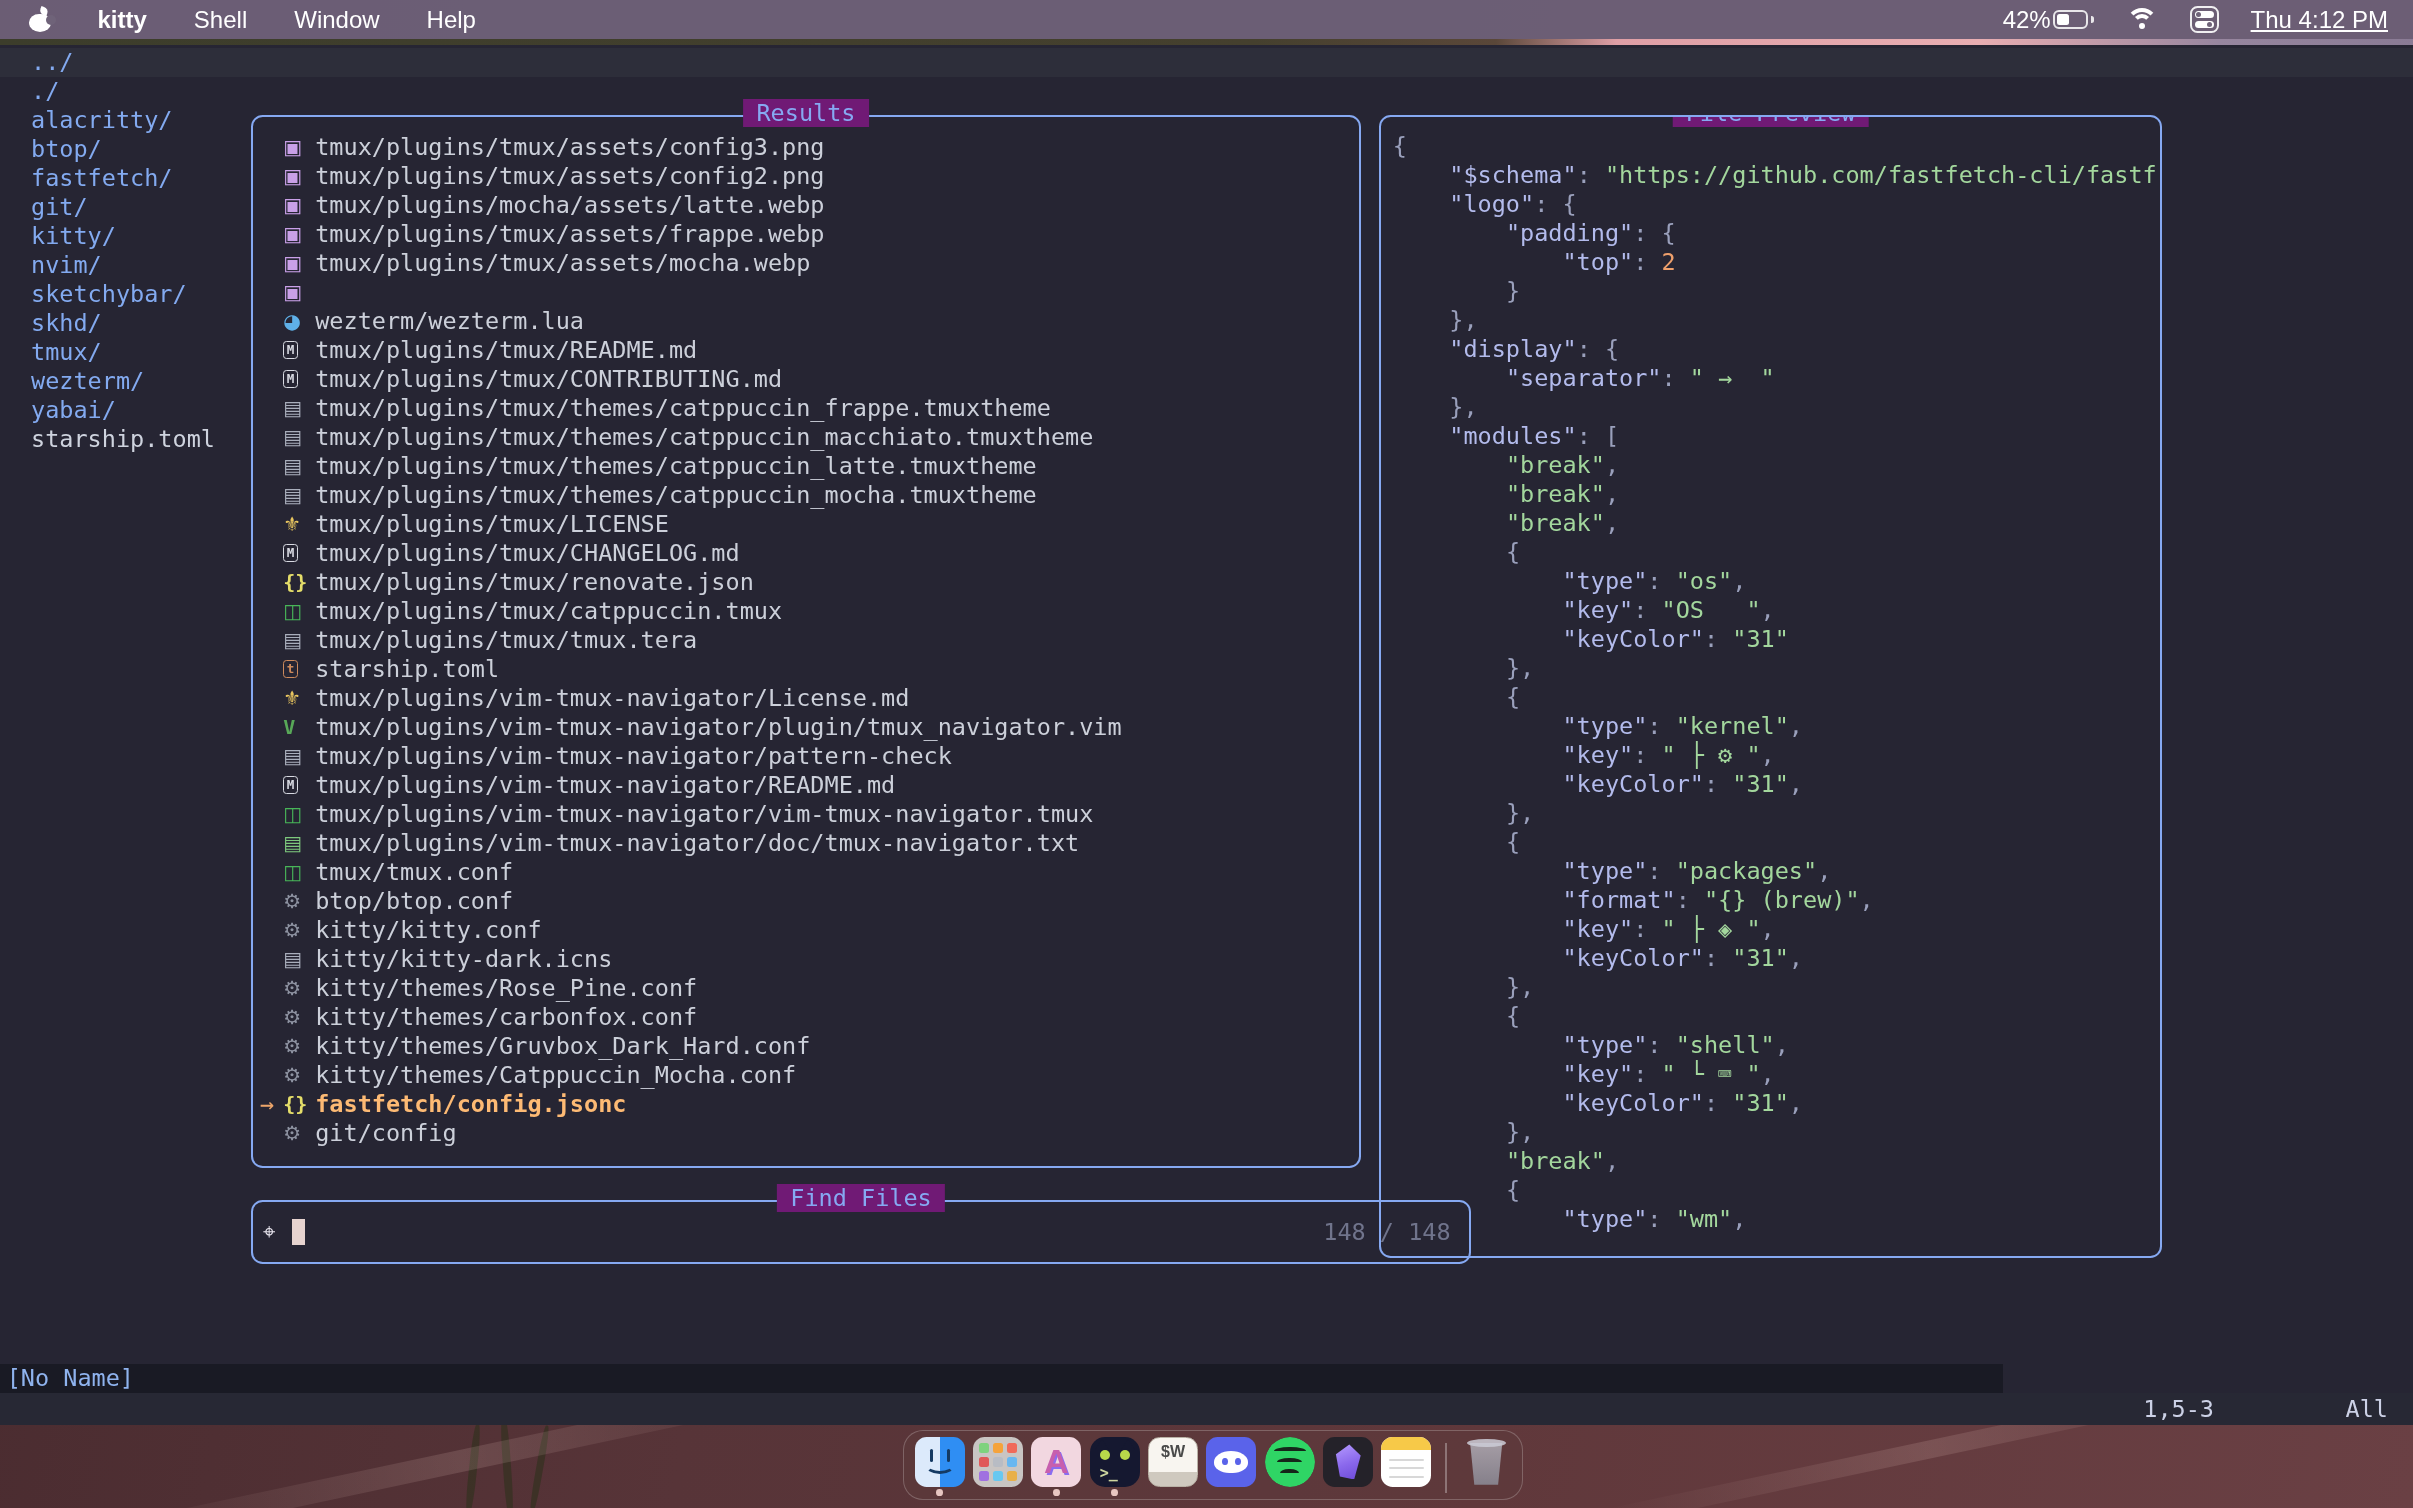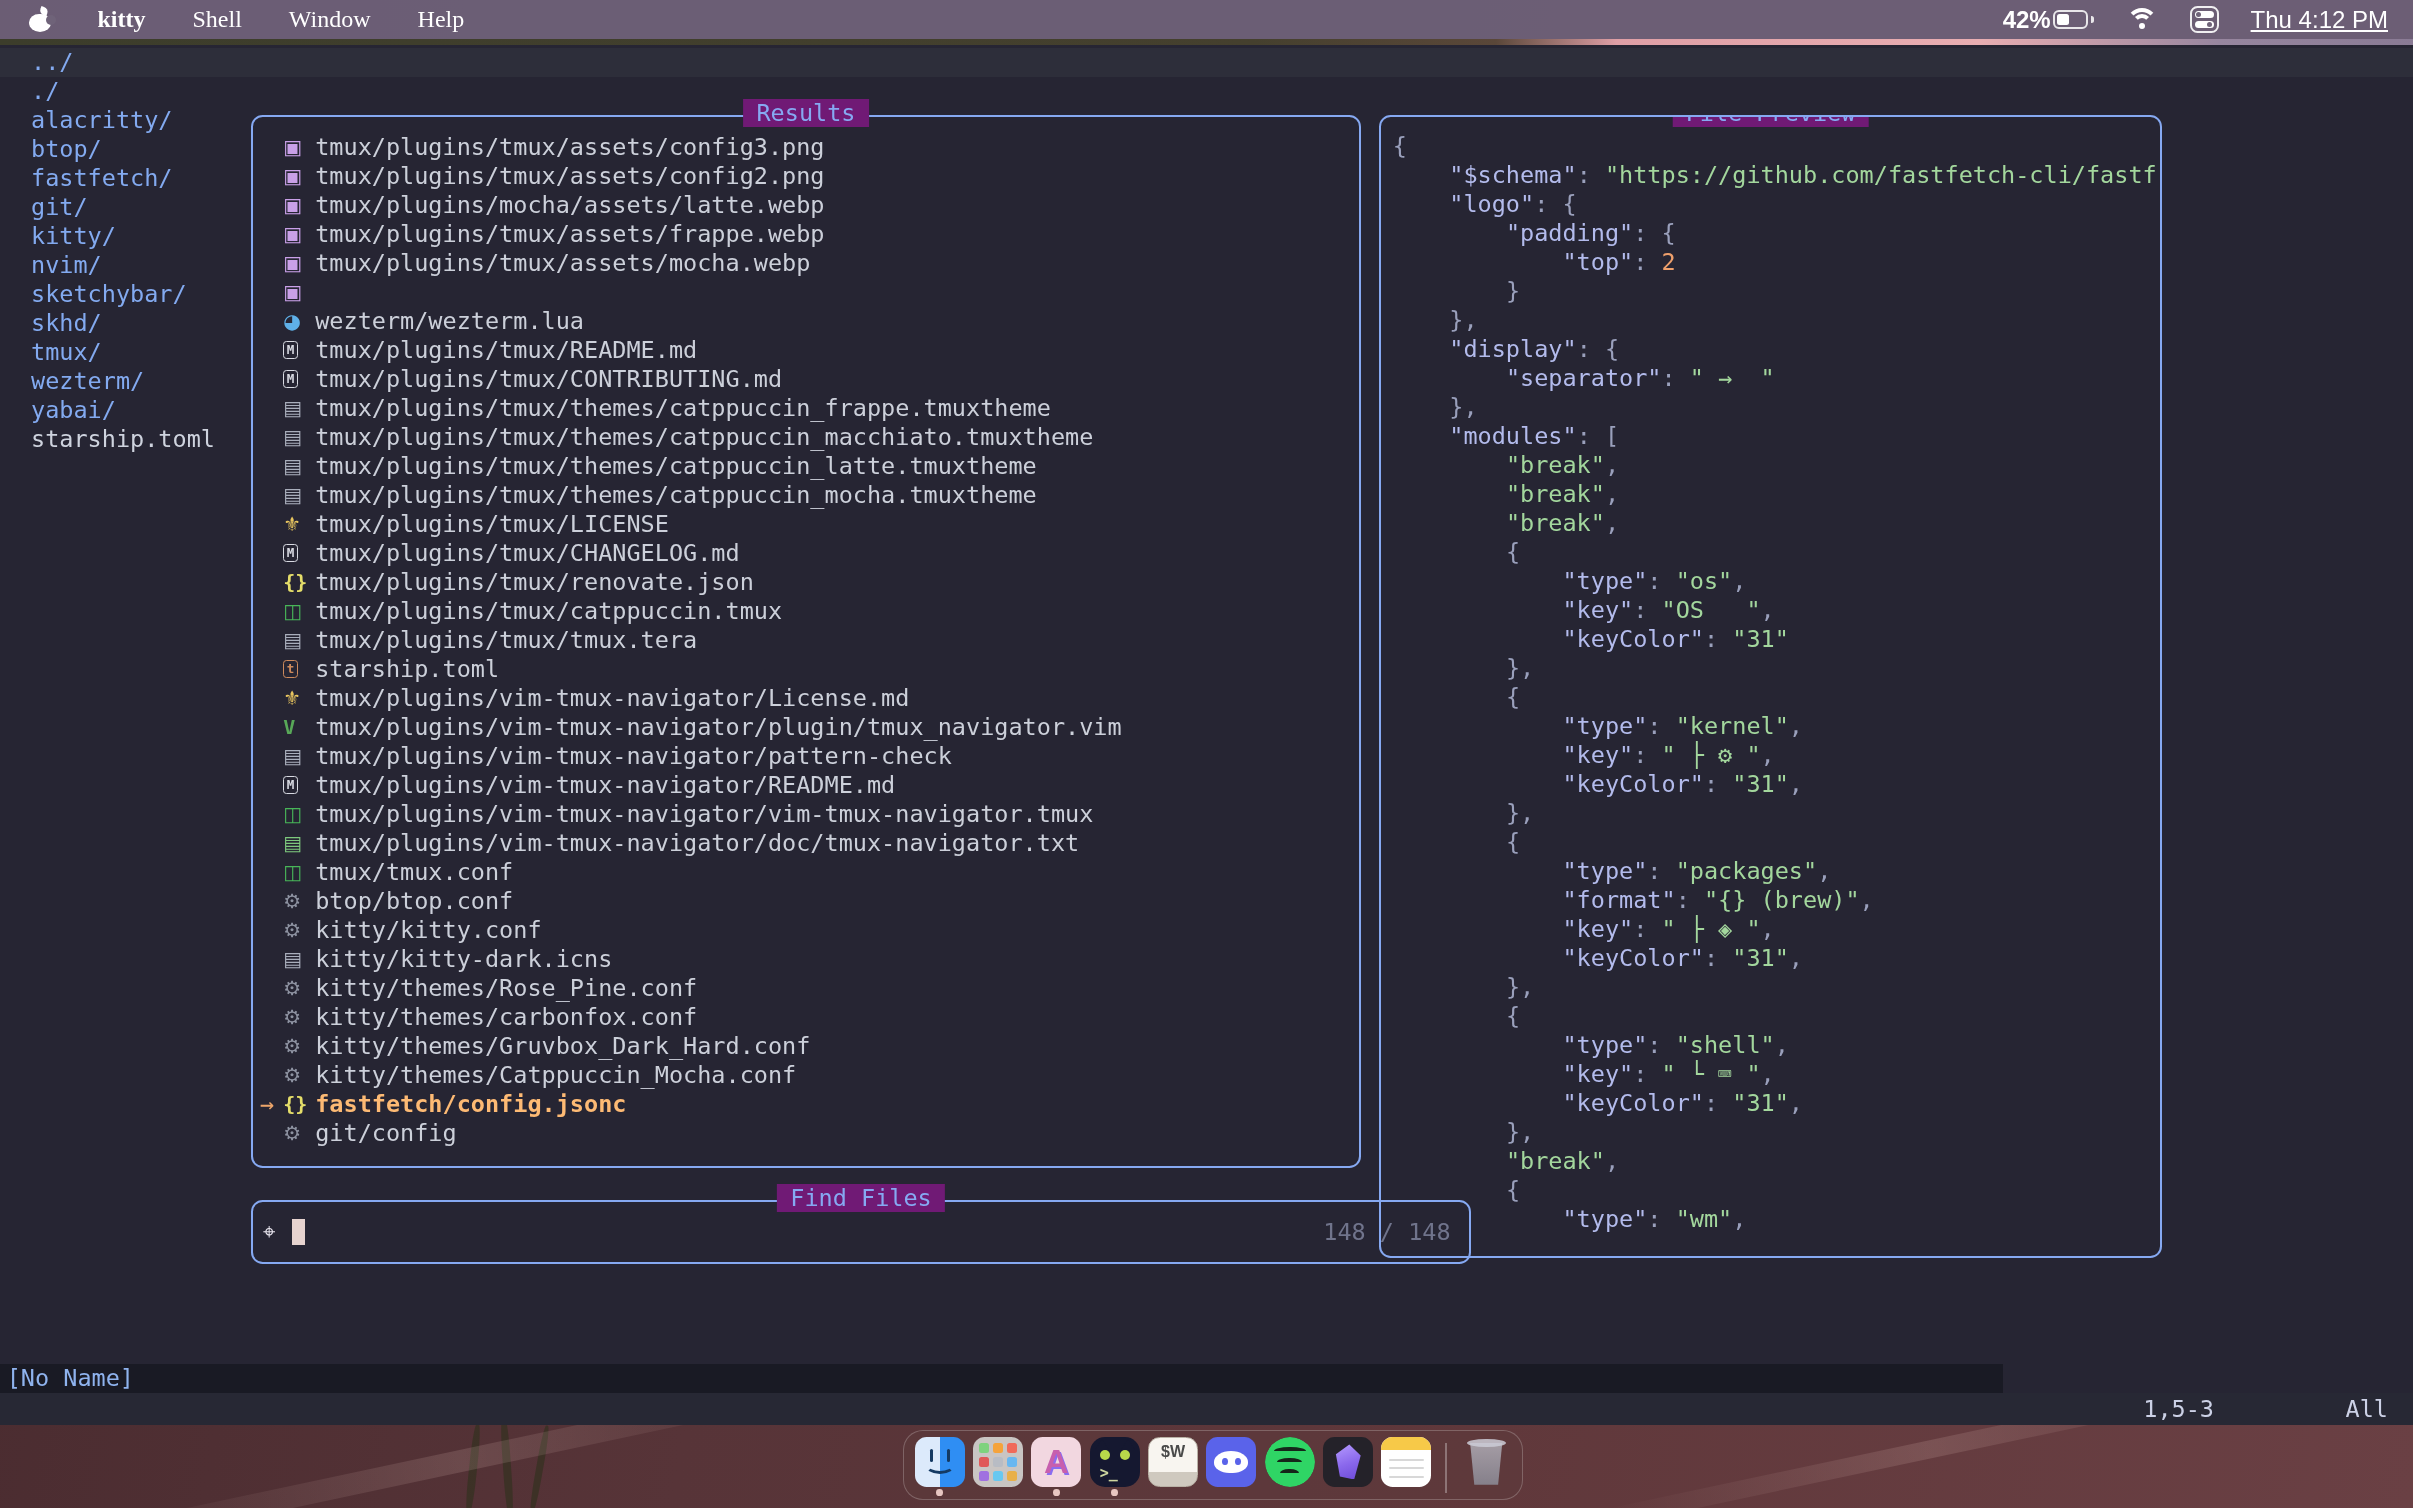--- a/index.html
+++ b/index.html
@@ -11,29 +11,29 @@
   }
   
   .wall-blade { position:absolute; background:#33301f; border-radius:40%; opacity:.7; }
   .wall-streak { position:absolute; background:linear-gradient(90deg,rgba(255,220,210,0) 0%,rgba(255,220,210,.14) 50%,rgba(255,220,210,0) 100%); transform:rotate(-12deg); }
   .top-strip { position:absolute; left:0; top:39px; width:2413px; height:6.7px;
     background:linear-gradient(90deg,#3c3d2b 0%,#45402e 52%,#5a4739 62%,#df9fa6 67%,#e9aeb2 82%,#97869f 92%,#8a7b95 100%); }
   
   .menubar { position:absolute; left:0; top:0; width:2413px; height:39px;
     background:rgba(108,96,120,.96); display:flex; align-items:center; justify-content:space-between;
     color:#fff; font-size:24px; z-index:10; }
-  .menubar .left { display:flex; align-items:center; gap:47px; padding-left:28.5px;font-family:Liberation Serif, serif; }
+  .menubar .left { display:flex; align-items:center; gap:47px; padding-left:28.5px; }
   .menubar .right { display:flex; align-items:center; gap:32px; padding-right:25px; }
   .menu-item { color:#fff; }
   .menu-app { font-weight:700; }
   .apple { width:22px; height:25px; position:relative; }
   .apple .body { position:absolute; left:0; top:6.7px; width:22px; height:18.4px; background:#fff; border-radius:46% 46% 50% 50%; }
   .apple .bite { position:absolute; right:-5.9px; top:8.4px; width:10px; height:10px; background:#6f6379; border-radius:50%; }
   .apple .leaf { position:absolute; left:11px; top:0px; width:7.5px; height:7.5px; background:#fff; border-radius:0 70% 0 70%; transform:rotate(20deg); }
-  .battery { display:flex; align-items:center; gap:2.5px;font-weight:bold; }
+  .battery { display:flex; align-items:center; gap:2.5px; }
   .batt-body { width:35px; height:18.4px; border:2.1px solid rgba(255,255,255,.85); border-radius:5.9px; padding:2.1px; }
   .batt-fill { height:100%; width:42%; background:#fff; border-radius:2.5px; }
   .batt-nub { width:3.4px; height:7.5px; background:rgba(255,255,255,.85); border-radius:0 2.5px 2.5px 0; }
   .wifi { position:relative; width:32px; height:23.5px; }
   .wifi i { position:absolute; left:50%; border:solid transparent; border-top-color:#fff; border-radius:50%; }
   .wifi .a1 { width:32px; height:32px; margin-left:-16px; top:0; border-width:4.2px; }
   .wifi .a2 { width:20px; height:20px; margin-left:-10px; top:5.9px; border-width:4.2px; }
   .wifi .dot { position:absolute; left:50%; top:15px; width:5.9px; height:5.9px; margin-left:-2.9px; background:#fff; border-radius:50%; }
   .ccenter { width:28.5px; height:27px; border:2.1px solid rgba(255,255,255,.9); border-radius:7.5px; display:flex; flex-direction:column; justify-content:space-evenly; align-items:center; }
   .ccenter .pill { width:18.4px; height:7.5px; background:#fff; border-radius:4.2px; position:relative; }

